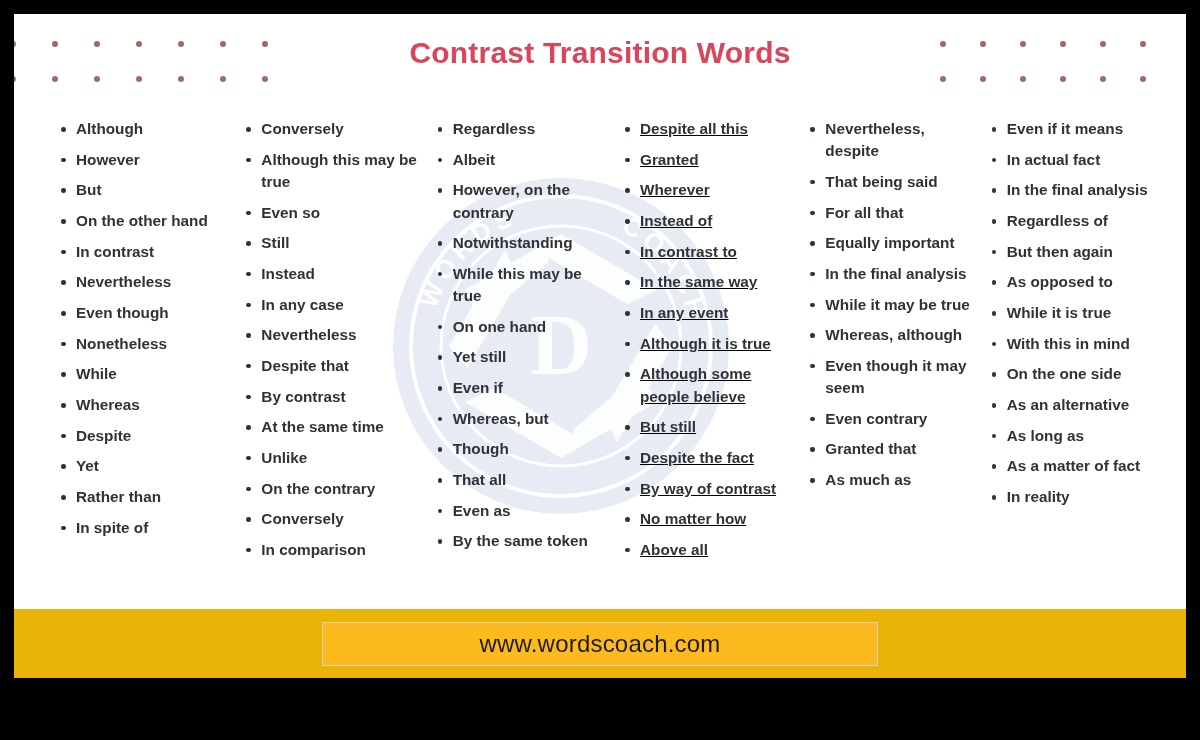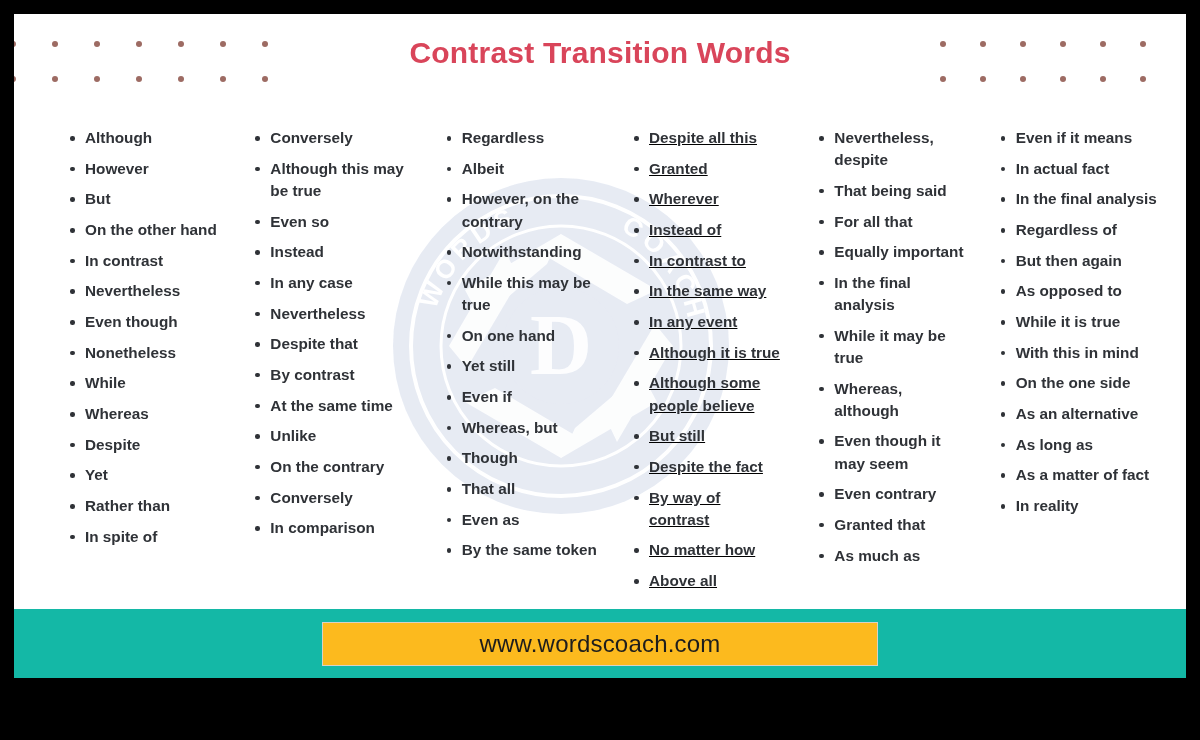--- a/index.html
+++ b/index.html
@@ -83,21 +83,21 @@
   .col { }
   .col.c0 { width: 186px; }
   .col.c1 { width: 192px; }
   .col.c2 { width: 188px; }
   .col.c3 { width: 186px; text-decoration: underline; }
   .col.c4 { width: 182px; }
   .col.c5 { width: 200px; }
 
   .col ul {
     list-style: none;
-    margin: 17px;
+    margin: 8px;
     padding: 0;
   }
   .col li {
     position: relative;
     padding-left: 18px;
     margin: 0 0 8.5px 0;
     font-size: 15.3px;
     line-height: 1.45;
     font-weight: bold;
     color: #2f3237;
@@ -113,21 +113,21 @@
     background: #2f3237;
   }
 
   
   #footer {
     position: absolute;
     left: 0;
     bottom: 0;
     width: 100%;
     height: 69px;
-    background: #14b8a6;
+    background: #eab308;
     z-index: 4;
   }
   #site-button {
     position: absolute;
     left: 50%;
     top: 50%;
     transform: translate(-50%, -50%);
     width: 556px;
     height: 44px;
     background: #fcba1e;
@@ -228,20 +228,21 @@
         <li>Rather than</li>
         <li>In spite of</li>
       </ul>
     </div>
 
     <div class="col c1">
       <ul>
         <li>Conversely</li>
         <li>Although this may be true</li>
         <li>Even so</li>
+        <li>Still</li>
         <li>Instead</li>
         <li>In any case</li>
         <li>Nevertheless</li>
         <li>Despite that</li>
         <li>By contrast</li>
         <li>At the same time</li>
         <li>Unlike</li>
         <li>On the contrary</li>
         <li>Conversely</li>
         <li>In comparison</li>

